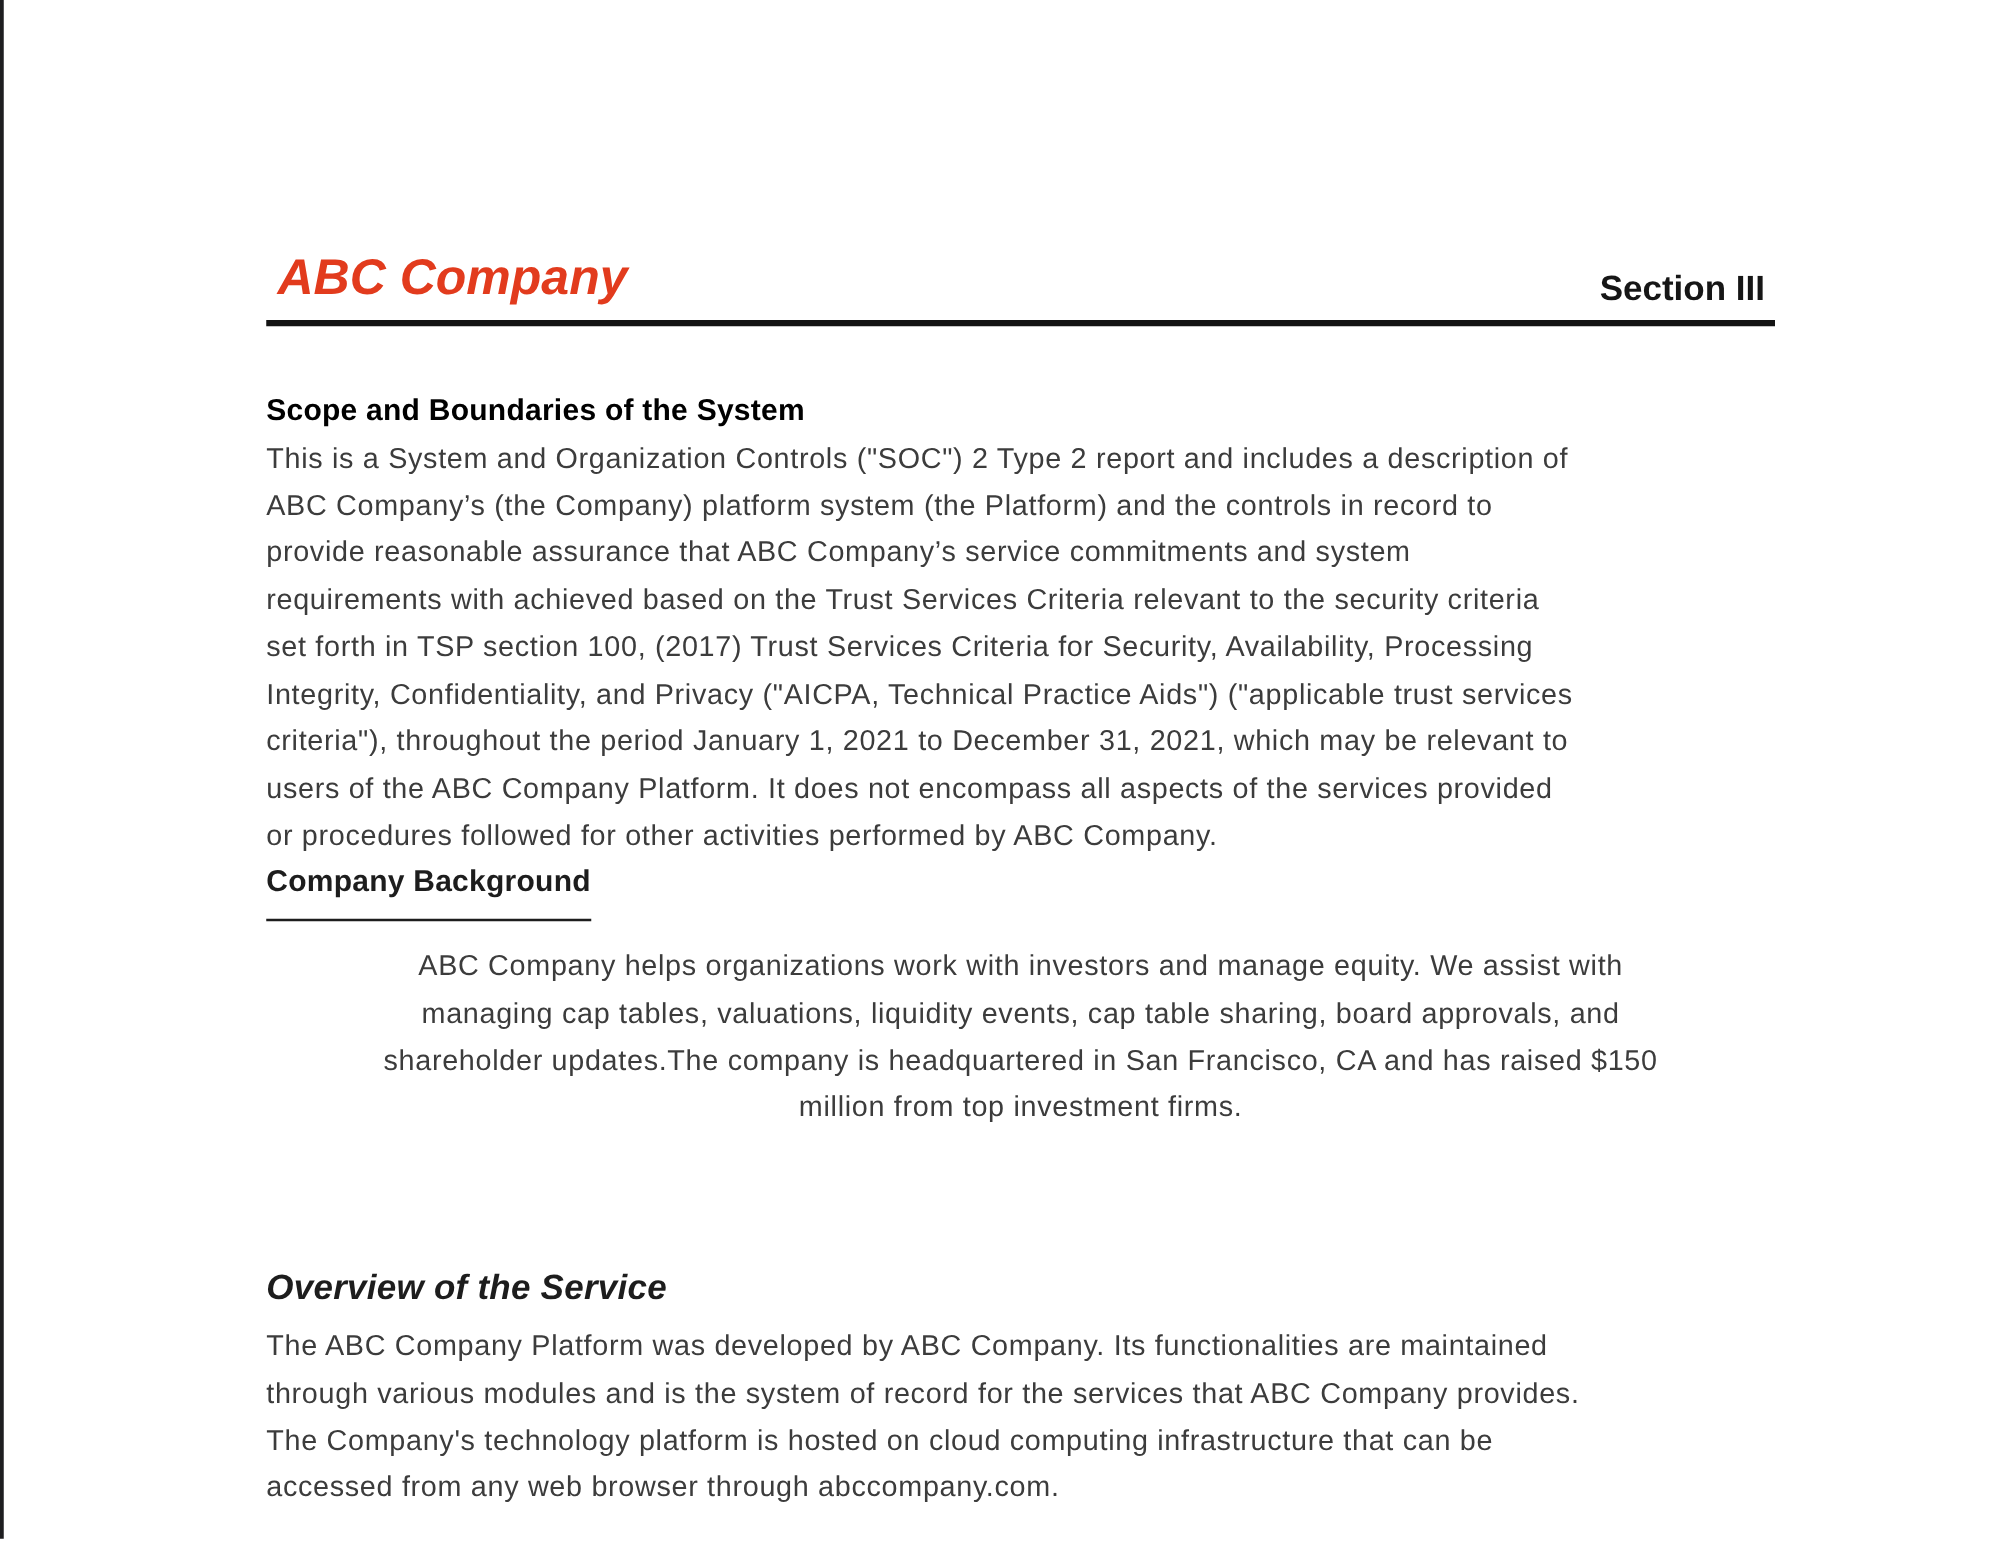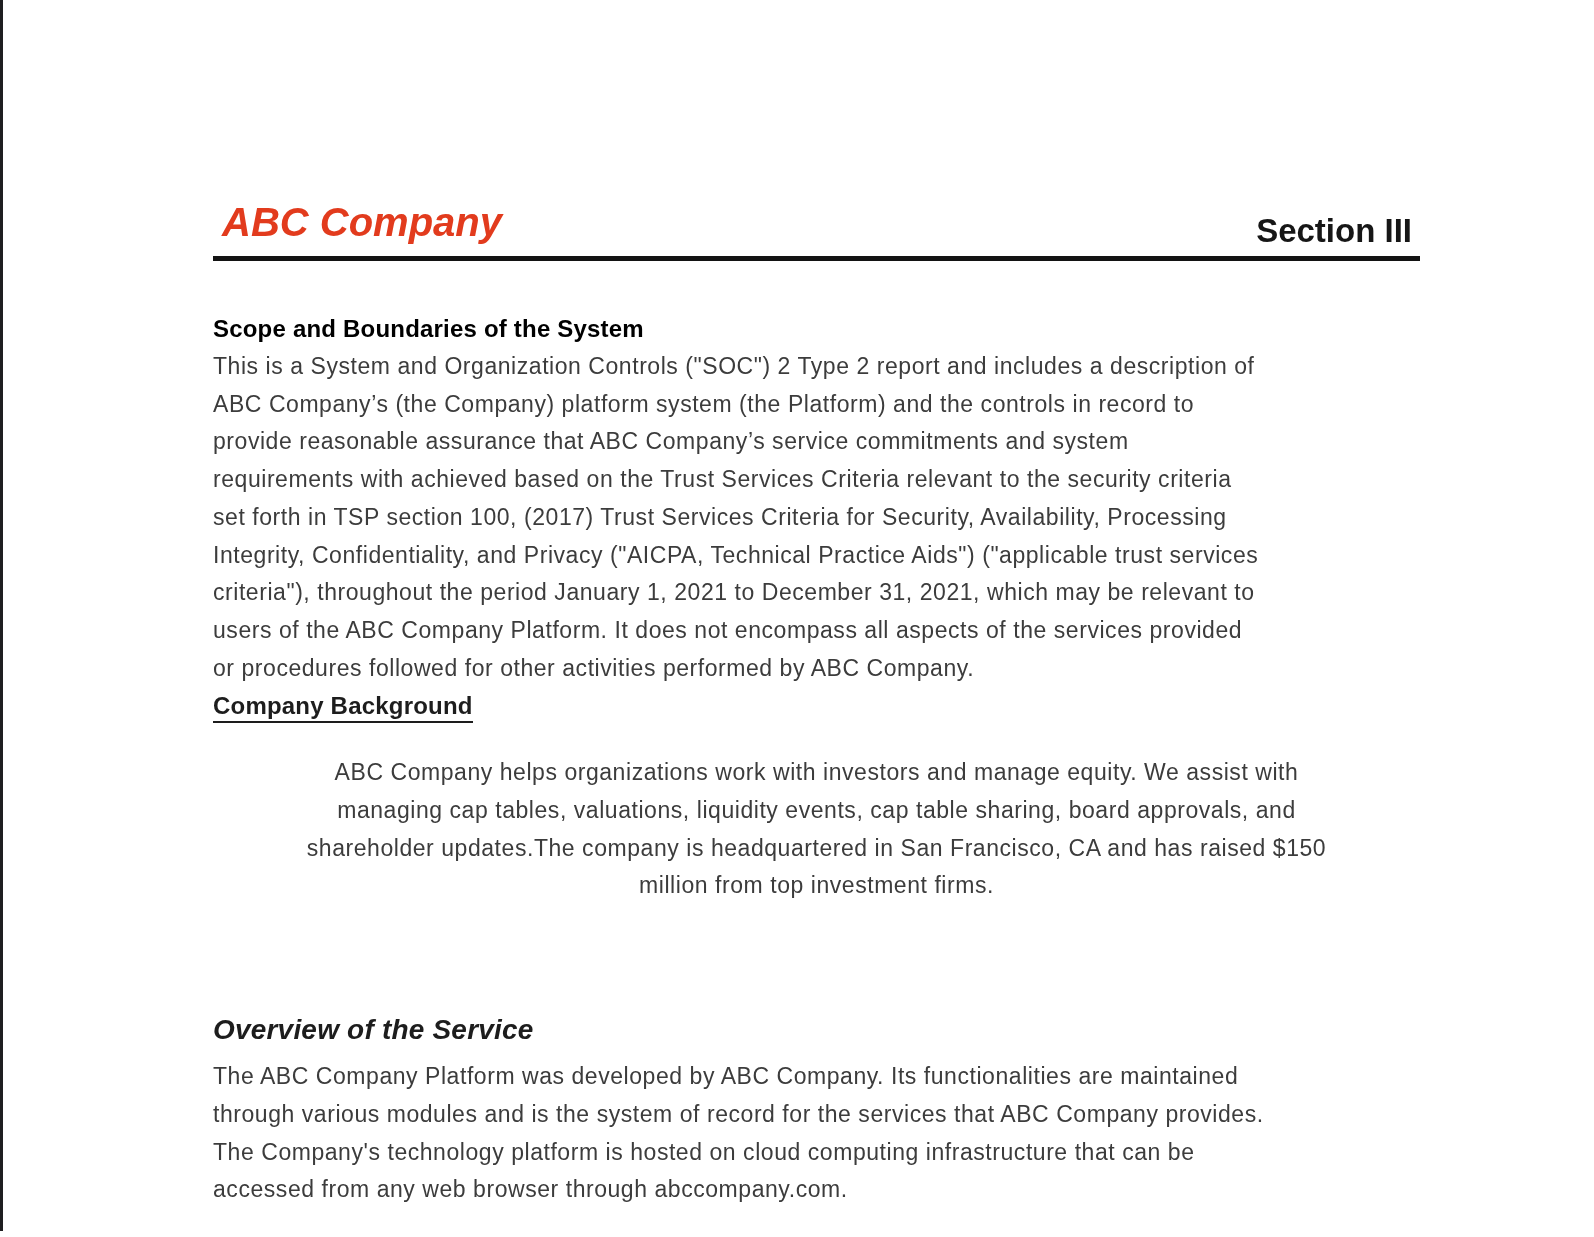--- a/index.html
+++ b/index.html
@@ -41,21 +41,21 @@
     line-height: 52px;
     font-weight: bold;
     color: #e23b1d;
     letter-spacing: 0px;
     font-style: italic;
   }
   .section-label {
     position: absolute;
     right: 8px;
     bottom: 0px;
-    font-size: 33px;
+    font-size: 28px;
     line-height: 34px;
     font-weight: bold;
     color: #161616;
   }
   .rule {
     height: 5px;
     background: #131313;
     margin-top: 8px;
   }
   h2.scope-h {
@@ -69,21 +69,21 @@
   h3.bg-h {
     margin: 3px 0 0 0;
     font-size: 24px;
     line-height: 31px;
     font-weight: bold;
     color: #1d1d1d;
     letter-spacing: 0.2px;
   }
   h3.bg-h .u {
     border-bottom: 2.5px solid #1d1d1d;
-    padding-bottom: 2px;
+    padding-bottom: 16px;
   }
   h3.ov-h {
     margin: 109px 0 0 0;
     font-size: 28px;
     line-height: 31px;
     font-weight: bold;
     font-style: italic;
     color: #1d1d1d;
     letter-spacing: 0.2px;
   }

